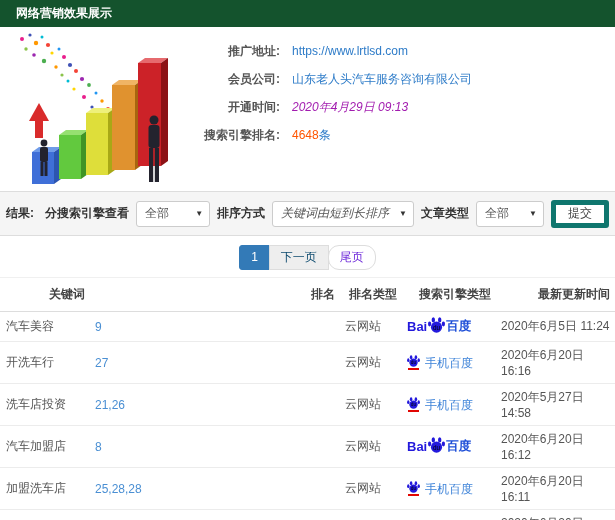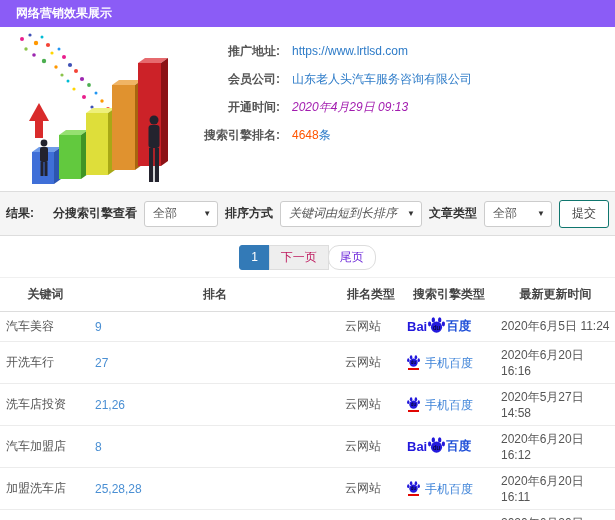--- a/index.html
+++ b/index.html
@@ -1,20 +1,20 @@
 <!DOCTYPE html>
 <html><head>
 <meta charset="utf-8">
 <style>
   * { box-sizing: border-box; margin: 0; padding: 0; }
   html, body { width: 615px; height: 520px; overflow: hidden; background: #fff;
     font-family: "Liberation Sans", "DejaVu Sans", sans-serif; font-size: 12px; color: #555; }
 
   
-  .app-header { height: 27px; background: #8b5cf6; color: #fff; font-weight: bold;
+  .app-header { height: 27px; background: #14532d; color: #fff; font-weight: bold;
     font-size: 12px; line-height: 27px; padding-left: 16px; }
 
   
   .top-section { position: relative; height: 164px; width: 100%; }
   .illustration { position: absolute; left: 4px; top: 0; width: 185px; height: 163px; }
   .info-panel { margin-left: 192px; padding-top: 10px; }
   .info-row { display: flex; align-items: center; height: 28px; }
   .info-label { width: 88px; text-align: right; color: #555; font-weight: bold; font-size: 12px; flex: none; }
   .info-value { margin-left: 12px; font-size: 12px; }
   .v-link { color: #2d7bc8; text-decoration: none; cursor: pointer; }
@@ -28,36 +28,36 @@
   .result-label { color: #333; font-weight: bold; }
   .filter-controls { margin-left: auto; display: flex; align-items: center; gap: 7px; }
   .filter-label { color: #333; font-weight: bold; white-space: nowrap; }
   .select-box { background: #fff; border: 1px solid #ccc; border-radius: 3px; height: 26px;
     display: flex; align-items: center; padding: 0 6px 0 8px; cursor: pointer; color: #555; }
   .select-box .sel-text { white-space: nowrap; }
   .select-caret { font-size: 8px; color: #333; margin-left: 10px; }
   .sel-engine { width: 74px; justify-content: space-between; }
   .sel-sort   { min-width: 128px; justify-content: space-between; font-style: italic; }
   .sel-article{ width: 68px; justify-content: space-between; }
-  .submit-btn { background: #fff; border: 1px solid #0f766e; border-radius: 3px; height: 28px;
+  .submit-btn { background: #fff; border: 5px solid #0f766e; border-radius: 3px; height: 28px;
     padding: 0 12px; color: #444; font-size: 12px; cursor: pointer; }
 
   
   .pagination { display: flex; justify-content: center; margin: 9px 0 7px; }
   .page-btn { border: 1px solid #ddd; background: #fff; color: #555; padding: 4px 11px;
     margin-left: -1px; cursor: pointer; font-size: 12px; line-height: 15px; }
   .page-btn:first-child { margin-left: 0; border-radius: 3px 0 0 3px; }
   .page-btn:last-child { border-radius: 0 3px 3px 0; }
   .page-btn.active { background: #337ab7; border-color: #337ab7; color: #fff; }
-  .page-btn.normal { background: #eee; color: #be185d; }
+  .page-btn.normal { background: #eee; color: #0c4a6e; }
   .page-btn.muted { color: #6d28d9; border-radius: 11px; }
 
   
   table { width: 100%; border-collapse: collapse; table-layout: fixed; }
-  thead th { text-align: center; font-size: 12px; color: #444; font-weight: bold;
+  thead th { text-align: right; font-size: 12px; color: #444; font-weight: bold;
     padding: 8px 5px 8px 5px; border-top: 1px solid #f0f0f0; border-bottom: 1px solid #ddd; }
   tbody td { padding: 5px 5px; border-bottom: 1px solid #ececec; color: #555;
     font-size: 12px; height: 27px; vertical-align: middle; }
   td.rank-cell { color: #4a8fd3; }
   th:first-child, td:first-child { padding-left: 6px; }
 
   
   .bd-logo { display: inline-flex; align-items: center; line-height: 1; }
   .bd-bai { color: #2319dc; font-weight: bold; font-size: 13px; letter-spacing: 0; }
   .bd-red { color: #1d4ed8; font-weight: bold; font-size: 12.5px; }

